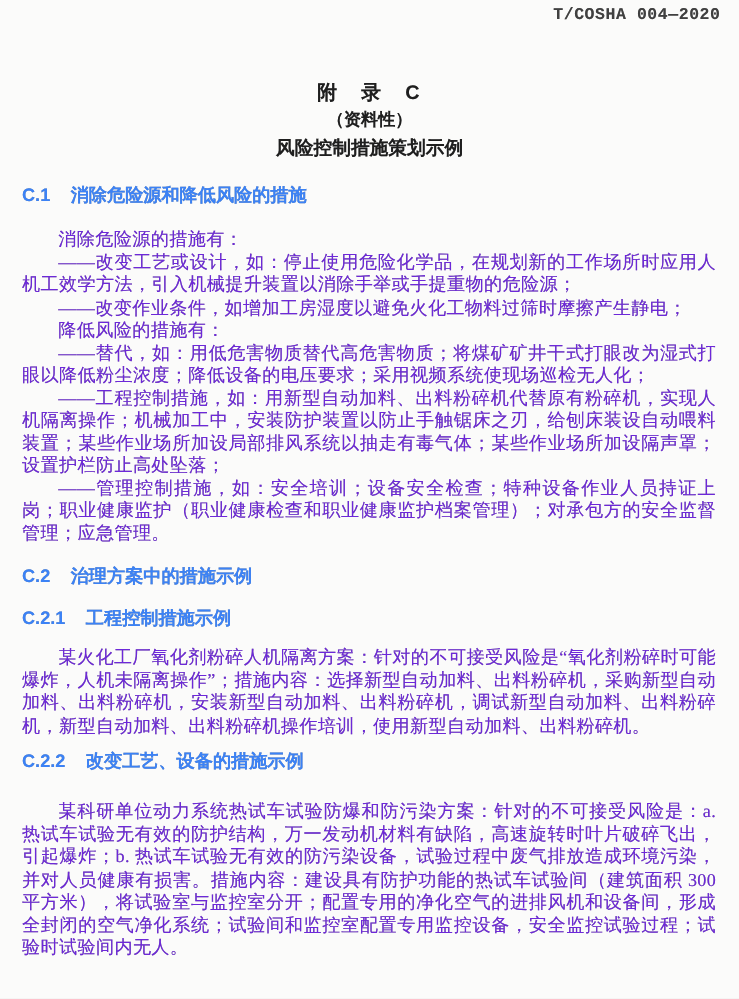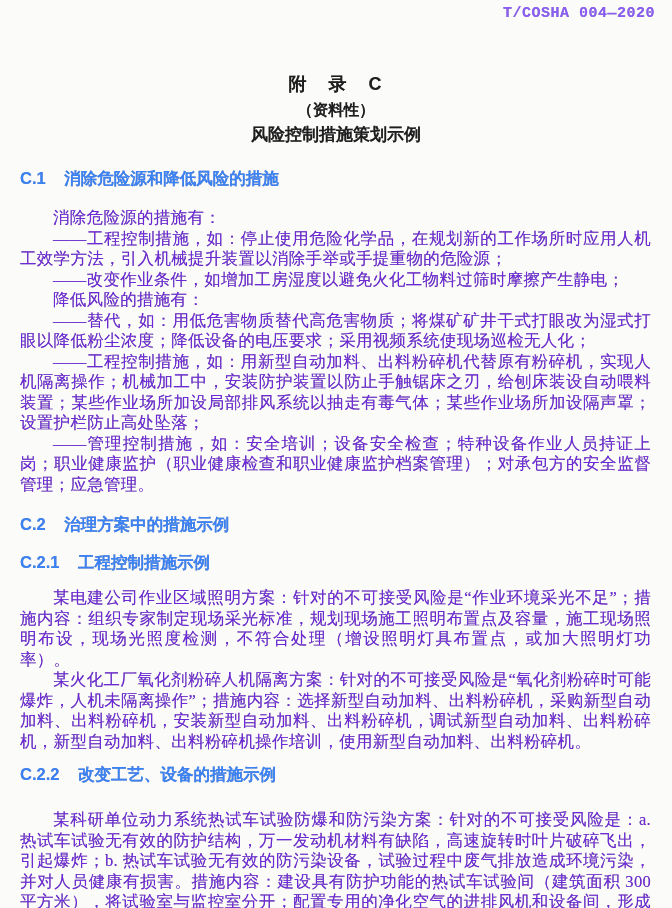--- a/index.html
+++ b/index.html
@@ -18,21 +18,21 @@
     text-shadow: 0 0 0.5px rgba(30,30,30,0.45);
   }
   .doc-code {
     position: absolute;
     top: 5px;
     right: 17px;
     font-family: "Liberation Mono", "DejaVu Sans Mono", monospace;
     font-size: 15px;
     font-weight: bold;
     letter-spacing: 0.5px;
-    color: #8b5cf6;
+    color: #404040;
   }
   .title-block {
     padding-top: 72px;
     text-align: center;
     font-family: "Liberation Sans", "DejaVu Sans", sans-serif;
   }
   .title-block .t1 {
     font-size: 18px;
     font-weight: bold;
     line-height: 25px;
@@ -87,37 +87,36 @@
     <div class="t3">风险控制措施策划示例</div>
   </div>
 
   <div class="content">
 
     <h2 class="h-sec h-c1">
       <span class="num">C.1</span>
       <span class="ttl">消除危险源和降低风险的措施</span>
     </h2>
     <p class="body-p">消除危险源的措施有：</p>
-    <p class="body-p">——工程控制措施，如：停止使用危险化学品，在规划新的工作场所时应用人机工效学方法，引入机械提升装置以消除手举或手提重物的危险源；</p>
+    <p class="body-p">——改变工艺或设计，如：停止使用危险化学品，在规划新的工作场所时应用人机工效学方法，引入机械提升装置以消除手举或手提重物的危险源；</p>
     <p class="body-p">——改变作业条件，如增加工房湿度以避免火化工物料过筛时摩擦产生静电；</p>
     <p class="body-p">降低风险的措施有：</p>
     <p class="body-p">——替代，如：用低危害物质替代高危害物质；将煤矿矿井干式打眼改为湿式打眼以降低粉尘浓度；降低设备的电压要求；采用视频系统使现场巡检无人化；</p>
     <p class="body-p">——工程控制措施，如：用新型自动加料、出料粉碎机代替原有粉碎机，实现人机隔离操作；机械加工中，安装防护装置以防止手触锯床之刃，给刨床装设自动喂料装置；某些作业场所加设局部排风系统以抽走有毒气体；某些作业场所加设隔声罩；设置护栏防止高处坠落；</p>
     <p class="body-p">——管理控制措施，如：安全培训；设备安全检查；特种设备作业人员持证上岗；职业健康监护（职业健康检查和职业健康监护档案管理）；对承包方的安全监督管理；应急管理。</p>
 
     <h2 class="h-sec h-c2">
       <span class="num">C.2</span>
       <span class="ttl">治理方案中的措施示例</span>
     </h2>
 
     <h3 class="h-sub h-c21">
       <span class="num">C.2.1</span>
       <span class="ttl">工程控制措施示例</span>
     </h3>
-    <p class="body-p">某电建公司作业区域照明方案：针对的不可接受风险是“作业环境采光不足”；措施内容：组织专家制定现场采光标准，规划现场施工照明布置点及容量，施工现场照明布设，现场光照度检测，不符合处理（增设照明灯具布置点，或加大照明灯功率）。</p>
     <p class="body-p">某火化工厂氧化剂粉碎人机隔离方案：针对的不可接受风险是“氧化剂粉碎时可能爆炸，人机未隔离操作”；措施内容：选择新型自动加料、出料粉碎机，采购新型自动加料、出料粉碎机，安装新型自动加料、出料粉碎机，调试新型自动加料、出料粉碎机，新型自动加料、出料粉碎机操作培训，使用新型自动加料、出料粉碎机。</p>
 
     <h3 class="h-sub h-c22">
       <span class="num">C.2.2</span>
       <span class="ttl">改变工艺、设备的措施示例</span>
     </h3>
     <p class="body-p">某科研单位动力系统热试车试验防爆和防污染方案：针对的不可接受风险是：a. 热试车试验无有效的防护结构，万一发动机材料有缺陷，高速旋转时叶片破碎飞出，引起爆炸；b. 热试车试验无有效的防污染设备，试验过程中废气排放造成环境污染，并对人员健康有损害。措施内容：建设具有防护功能的热试车试验间（建筑面积 300 平方米），将试验室与监控室分开；配置专用的净化空气的进排风机和设备间，形成全封闭的空气净化系统；试验间和监控室配置专用监控设备，安全监控试验过程；试验时试验间内无人。</p>
 
   </div>
 </div>

